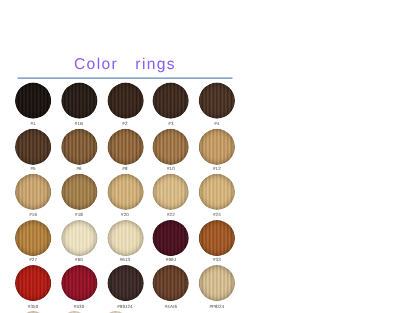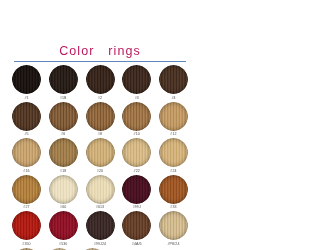--- a/index.html
+++ b/index.html
@@ -122,21 +122,21 @@
     letter-spacing:0.2px;
     white-space:nowrap;
   }
 </style>
 </head>
 <body>
 
 <div class="sheet">
 
   <div class="title-wrap">
-    <div class="title" style="color: #be185d; margin-top: 42px;">Color   rings</div>
+    <div class="title" style="color: #8b5cf6; margin-top: 42px;">Color   rings</div>
   </div>
   <div class="rule" style="background: rgb(95, 135, 189);"></div>
 
   <div class="grid">
 
     <div class="row">
       <div class="cell">
         <div class="ring">
             <div class="strands" style="background: linear-gradient(90deg, rgb(18, 13, 11) 0%, rgb(42, 33, 28) 5%, rgb(18, 13, 11) 10%, rgb(42, 33, 28) 15%, rgb(18, 13, 11) 20%, rgb(42, 33, 28) 25%, rgb(18, 13, 11) 30%, rgb(42, 33, 28) 35%, rgb(18, 13, 11) 40%, rgb(42, 33, 28) 45%, rgb(18, 13, 11) 50%, rgb(42, 33, 28) 55%, rgb(18, 13, 11) 60%, rgb(42, 33, 28) 65%, rgb(18, 13, 11) 70%, rgb(42, 33, 28) 75%, rgb(18, 13, 11) 80%, rgb(42, 33, 28) 85%, rgb(18, 13, 11) 90%, rgb(42, 33, 28) 95%, rgb(18, 13, 11) 100%); box-shadow: rgba(0, 0, 0, 0.45) 0px 0px 5px inset;"></div>
           </div>

